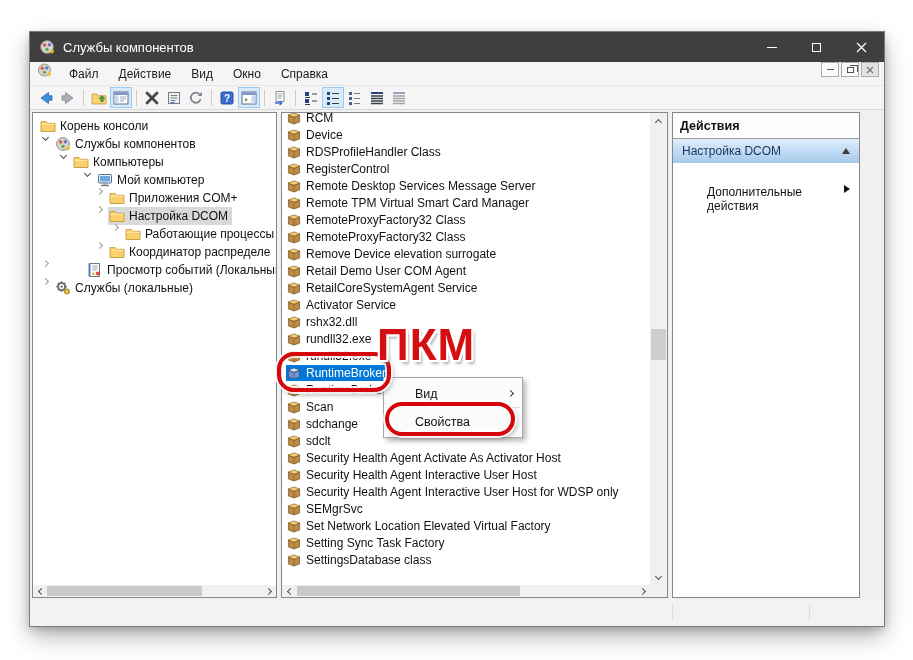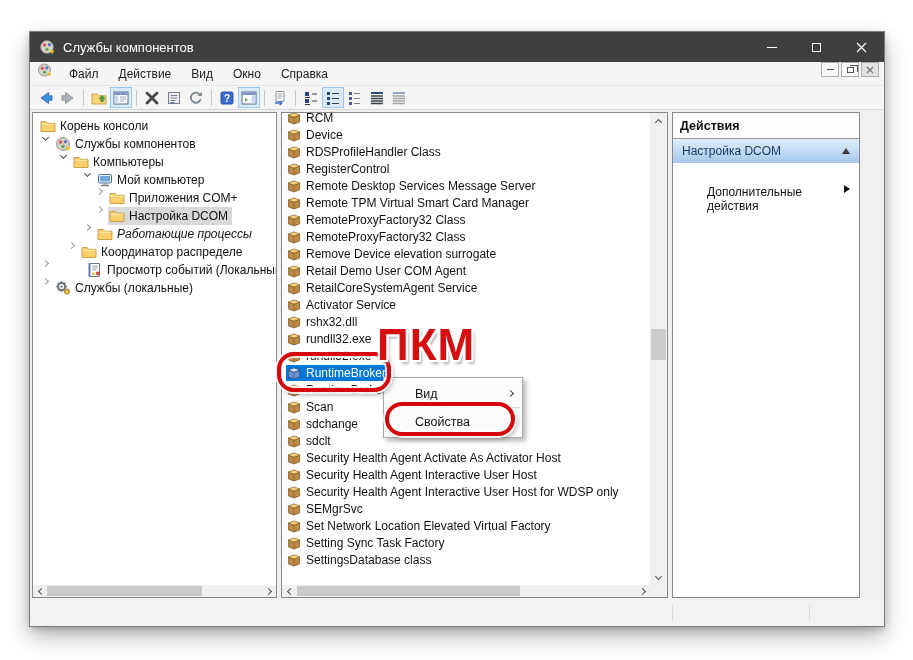--- a/index.html
+++ b/index.html
@@ -394,35 +394,35 @@
               <span class="node-content">
                 <span class="icon">
                   <svg width="16" height="16" viewBox="0 0 16 16">
                     <path d="M1 3.6 h5.2 l1.3 1.7 H15 v8.2 H1 Z" fill="#FBD06B" stroke="#C49A3C" stroke-width=".9"></path>
                     <path d="M1.8 6.2 h12.4" stroke="#FFEDB8" stroke-width="1"></path>
                   </svg>
                 </span>
                 <span>Настройка DCOM</span>
               </span>
             </div>
-            <div class="tree-row" style="padding-left: 44px; font-style: italic;">
+            <div class="tree-row" style="padding-left: 72px;">
               <span class="chev-box">
                 <span class="chev closed"></span>
               </span>
               <span class="node-content">
                 <span class="icon">
                   <svg width="16" height="16" viewBox="0 0 16 16">
                     <path d="M1 3.6 h5.2 l1.3 1.7 H15 v8.2 H1 Z" fill="#FBD06B" stroke="#C49A3C" stroke-width=".9"></path>
                     <path d="M1.8 6.2 h12.4" stroke="#FFEDB8" stroke-width="1"></path>
                   </svg>
                 </span>
                 <span>Работающие процессы</span>
               </span>
             </div>
-            <div class="tree-row" style="padding-left: 28px;">
+            <div class="tree-row" style="padding-left: 56px;">
               <span class="chev-box">
                 <span class="chev closed"></span>
               </span>
               <span class="node-content">
                 <span class="icon">
                   <svg width="16" height="16" viewBox="0 0 16 16">
                     <path d="M1 3.6 h5.2 l1.3 1.7 H15 v8.2 H1 Z" fill="#FBD06B" stroke="#C49A3C" stroke-width=".9"></path>
                     <path d="M1.8 6.2 h12.4" stroke="#FFEDB8" stroke-width="1"></path>
                   </svg>
                 </span>

